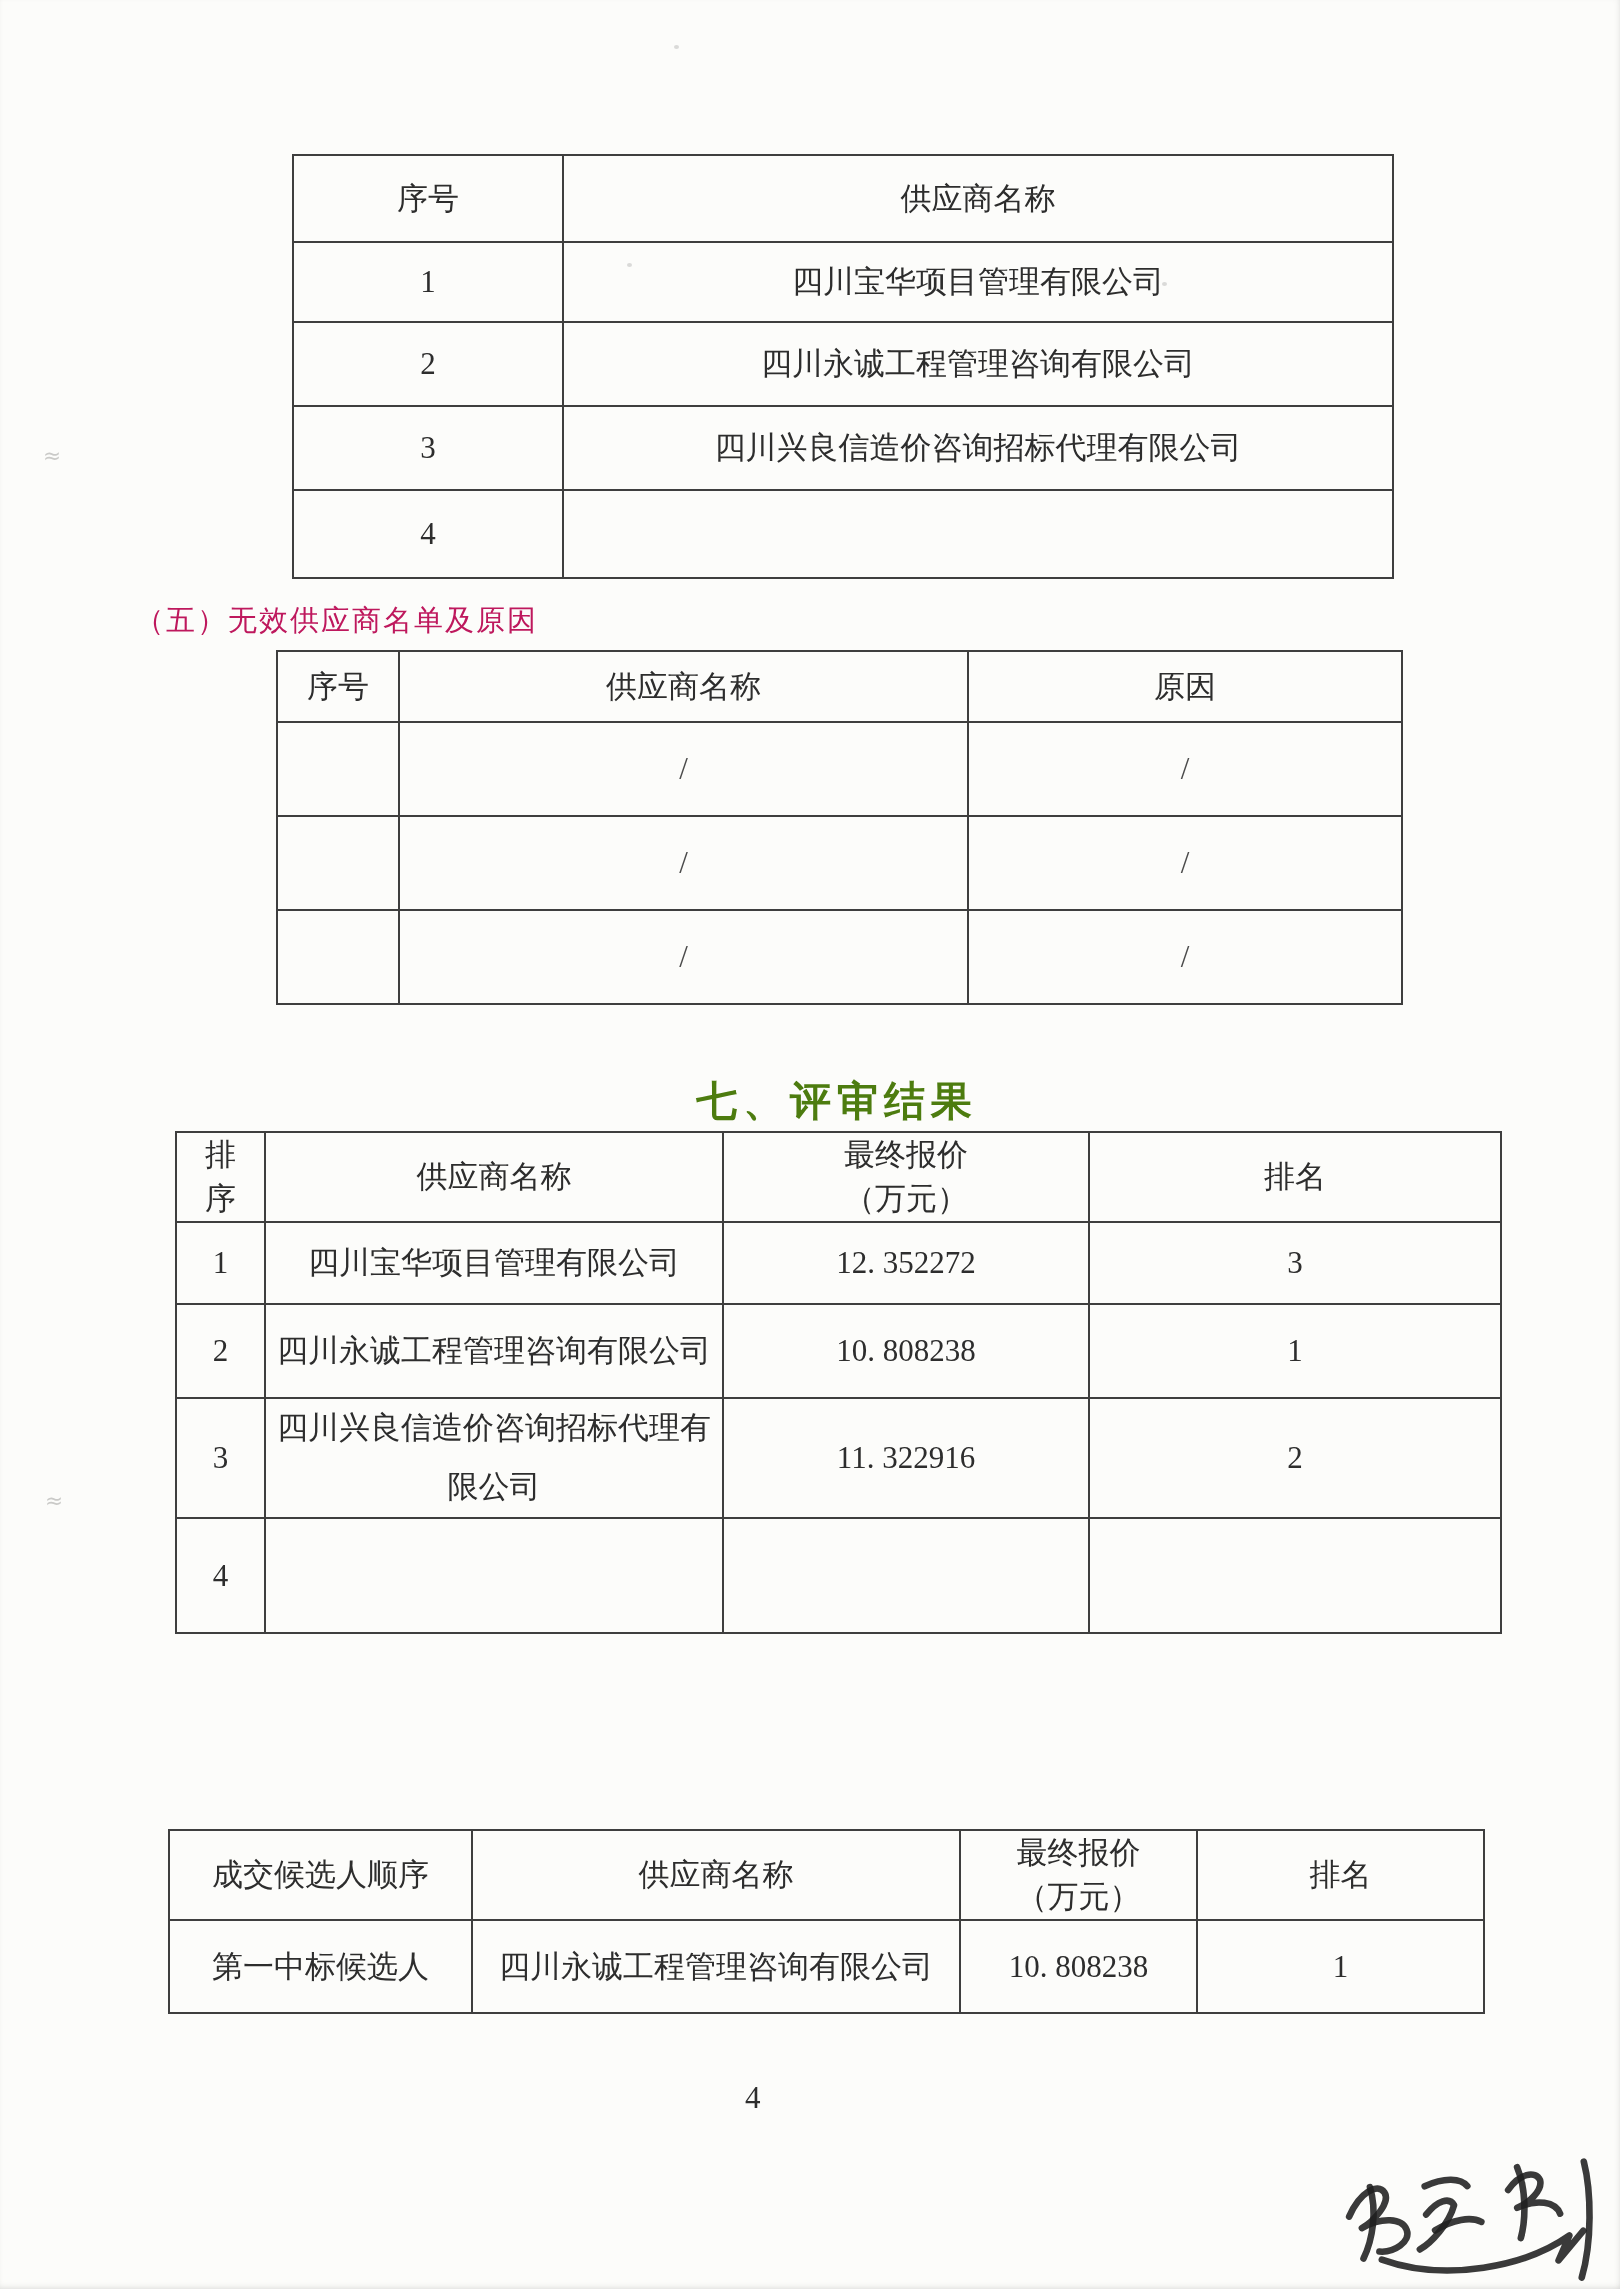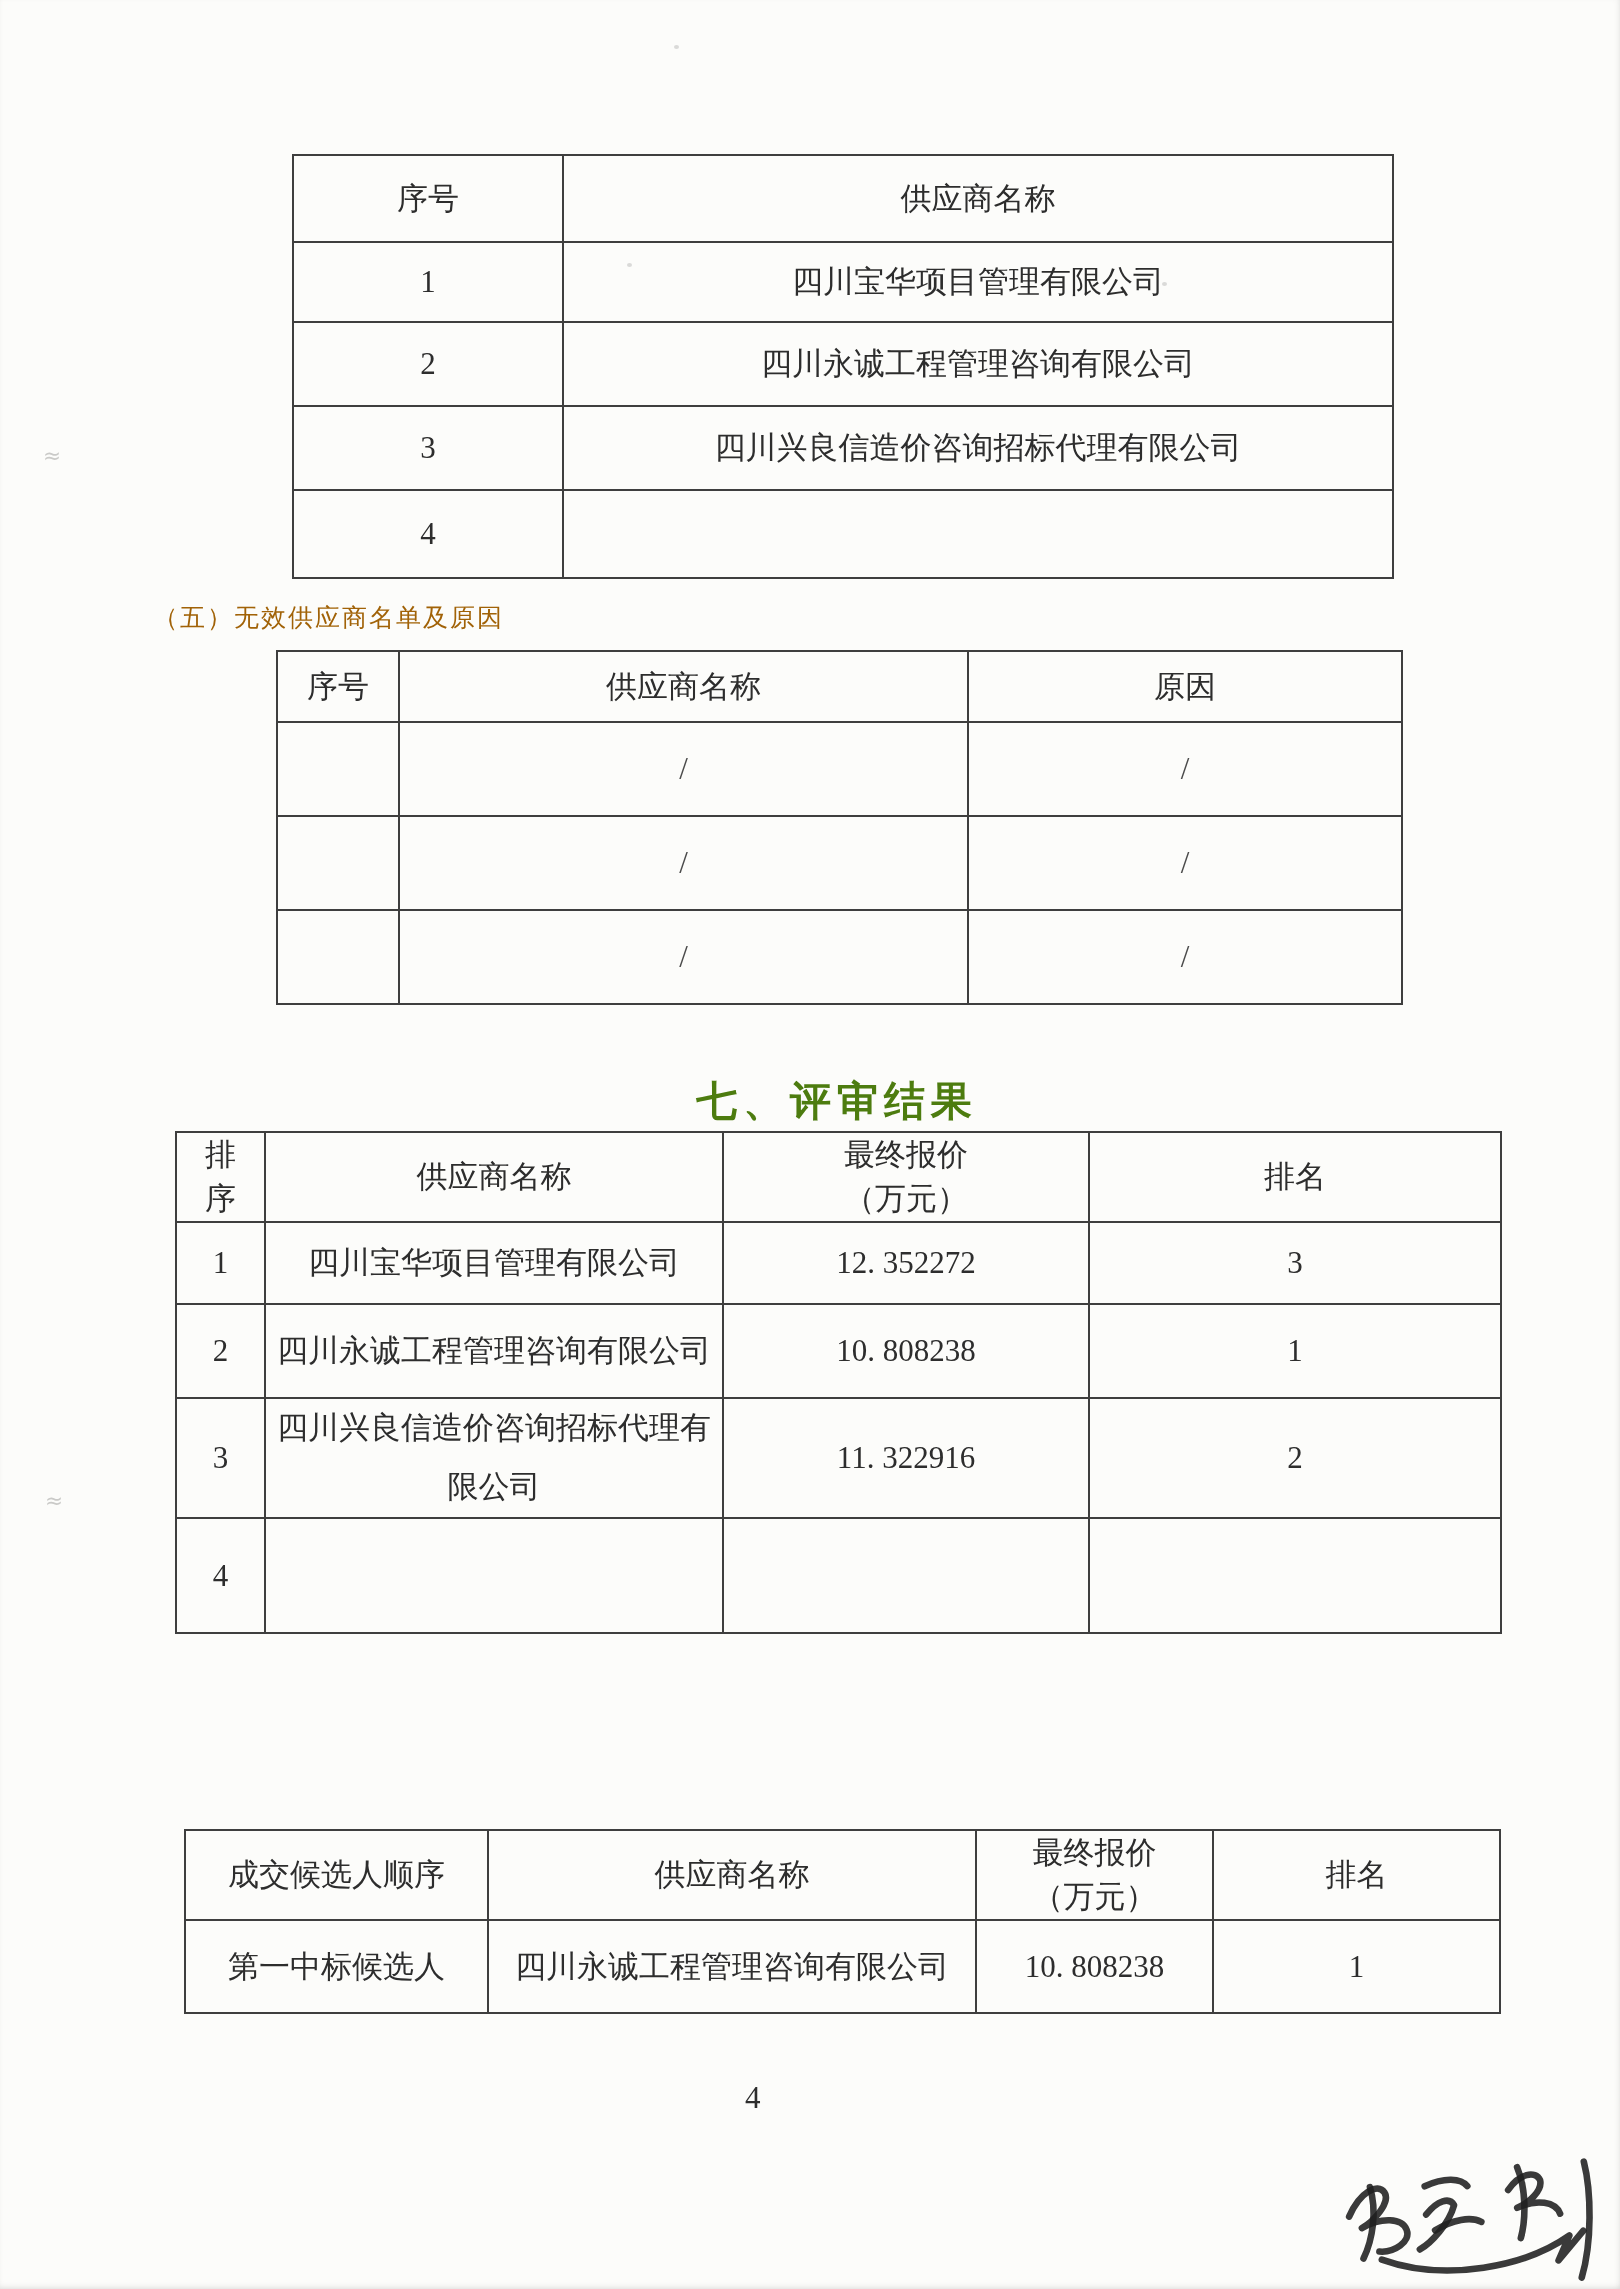--- a/index.html
+++ b/index.html
@@ -25,22 +25,22 @@
     vertical-align:middle;
     font-size:31px;
     padding:0 9.8px;
     overflow:hidden;
   }
   .pre{white-space:pre-line;}
   .lh-tall{line-height:1.9;}
   .lh-hdr{line-height:1.42;}
   .slash{font-size:33px;color:#4a4a4a;}
   .heading5{
-    position:absolute;left:153px;top:601px;
-    font-size:25px;letter-spacing:2px;color:#a16207;
+    position:absolute;left:135px;top:601px;
+    font-size:29px;letter-spacing:2px;color:#be185d;
   }
   .center-line{
     position:absolute;left:175px;width:1324px;
     text-align:center;
   }
   .big-title{
     font-family:Liberation Sans, sans-serif;
     font-weight:bold;font-size:41px;letter-spacing:5.9px;color:#4d7c0f;
   }
   .sub-title{
@@ -169,21 +169,21 @@
       <tr>
         <td style="height:113px">4</td>
         <td></td>
         <td></td>
         <td></td>
       </tr>
     </tbody>
   </table>
 
 
-  <table class="doc" style="left:184px;top:1829px;width:1315px;">
+  <table class="doc" style="left:168px;top:1829px;width:1315px;">
     <colgroup>
         <col style="width:303px">
         <col style="width:488px">
         <col style="width:237px">
         <col style="width:287px">
       </colgroup>
     <tbody>
       <tr>
         <th style="height:88px">成交候选人顺序</th>
         <th>供应商名称</th>

